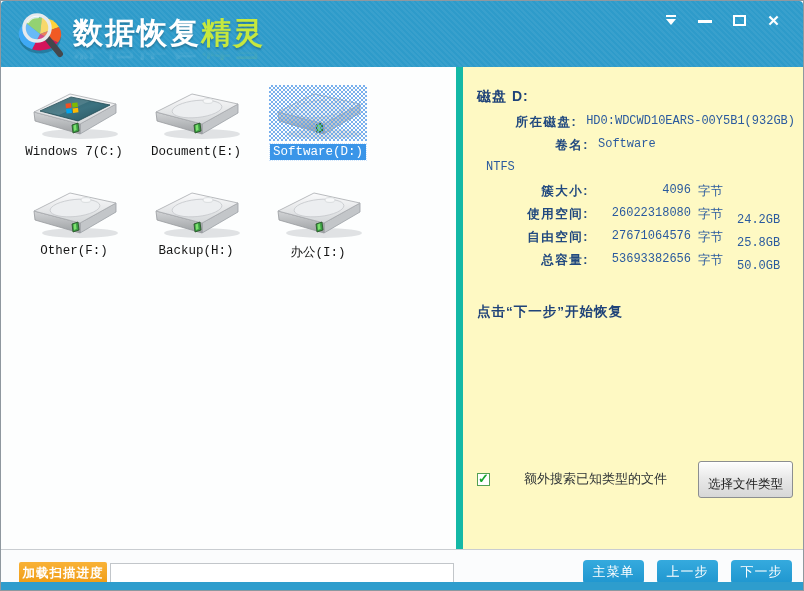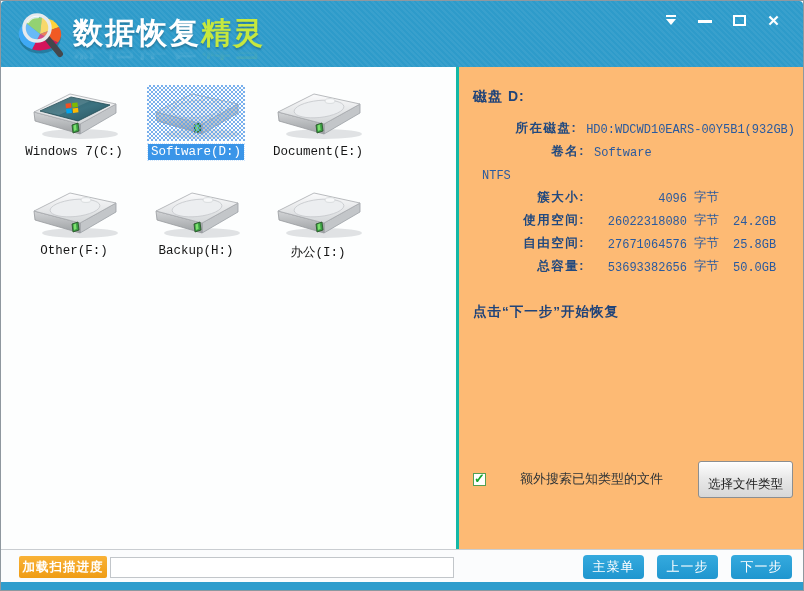--- a/index.html
+++ b/index.html
@@ -62,28 +62,28 @@
   }
   .drive-label{
     margin-top:3px; font-family:"Liberation Mono", monospace; font-size:12.5px;
     color:#161616; white-space:nowrap; padding:1px 3px;
   }
   .drive-item.selected .drive-label{
     background:#3a95e8; color:#fff; outline:1px dotted #cfe4fb;
   }
   .right-panel{
     position:absolute; left:455px; top:0; right:0; height:100%;
-    background:#fdba74; border-left:3px solid #14b8a6;
+    background:#fef9c3; border-left:7px solid #14b8a6;
   }
   .disk-title{
     position:absolute; left:14px; top:21px; font-size:14px; font-weight:bold;
     color:#1f4379; letter-spacing:1px;
   }
   .detail-rows{ position:absolute; left:14px; top:47px; right:8px; }
-  .drow{ height:23px; display:flex; align-items:flex-end; font-size:12.5px; white-space:nowrap; }
+  .drow{ height:23px; display:flex; align-items:flex-start; font-size:12.5px; white-space:nowrap; }
   .dlabel{ width:112px; text-align:right; font-weight:bold; color:#21497f; letter-spacing:1.5px; }
   .dvalue{ margin-left:9px; color:#2a5a9e; font-family:"Liberation Mono", monospace; font-size:12px; }
   .dnum{ width:93px; margin-left:9px; text-align:right; color:#2a5a9e; font-family:"Liberation Mono", monospace; font-size:12px; }
   .dunit{ margin-left:7px; color:#2a5a9e; font-size:12.5px; }
   .dgb{ margin-left:14px; color:#2a5a9e; font-family:"Liberation Mono", monospace; font-size:12px;margin-top:7px; }
   .hint{
     position:absolute; left:14px; top:236px; font-size:13.5px; font-weight:bold;
     color:#1f4379; letter-spacing:1px;
   }
   .options{
@@ -103,21 +103,21 @@
     margin-left:auto; padding:14px 9px 4px; font-size:12.5px; color:#1c1c1c;
     background:linear-gradient(#fefefe, #e9e9e9 45%, #d7d7d7);
     border:1px solid #8c8e90; border-radius:3px; cursor:pointer;
     box-shadow:inset 0 1px 0 #fff;
     font-family:"Liberation Sans", sans-serif;
   }
   
   .footer{
     position:absolute; top:548px; left:0; right:0; height:35px;
     background:#fbfcfd; border-top:1px solid #c9cdd1;
-    display:flex; align-items:center; padding:0 11px;
+    display:flex; align-items:flex-end; padding:0 11px;
   }
   .load-btn{
     margin-left:7px; width:88px; height:22px; border:none; border-radius:2px;
     background:linear-gradient(#f9b237, #ef9c14); color:#fff;
     font-size:12.5px; font-weight:bold; cursor:pointer; letter-spacing:1px;
     font-family:"Liberation Sans", sans-serif;
   }
   .progress-input{
     margin-left:3px; width:344px; height:21px; border:1px solid #c2c6ca;
     background:#fff; font-size:12px; padding:0 4px; outline:none;
@@ -223,36 +223,36 @@
 
         <div class="drive-item">
           <span class="drive-icon">
               <svg viewBox="0 0 96 54">
                 <use href="#drive-windows"></use>
               </svg>
             </span>
           <span class="drive-label">Windows 7(C:)</span>
         </div>
 
+        <div class="drive-item">
+          <span class="drive-icon">
+              <svg viewBox="0 0 96 54">
+                <use href="#drive-plain"></use>
+              </svg>
+            </span>
+          <span class="drive-label">Document(E:)</span>
+        </div>
+
         <div class="drive-item selected">
           <span class="drive-icon">
               <svg viewBox="0 0 96 54">
                 <use href="#drive-plain"></use>
               </svg>
             </span>
           <span class="drive-label">Software(D:)</span>
-        </div>
-
-        <div class="drive-item">
-          <span class="drive-icon">
-              <svg viewBox="0 0 96 54">
-                <use href="#drive-plain"></use>
-              </svg>
-            </span>
-          <span class="drive-label">Document(E:)</span>
         </div>
 
         <div class="drive-item">
           <span class="drive-icon">
               <svg viewBox="0 0 96 54">
                 <use href="#drive-plain"></use>
               </svg>
             </span>
           <span class="drive-label">Other(F:)</span>
         </div>

